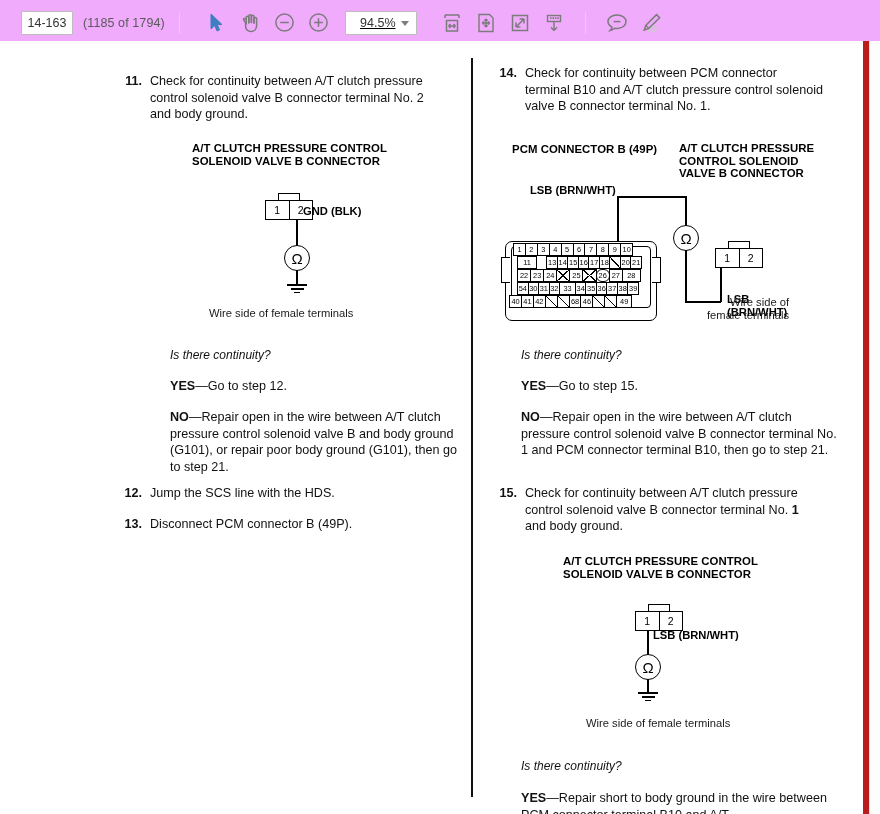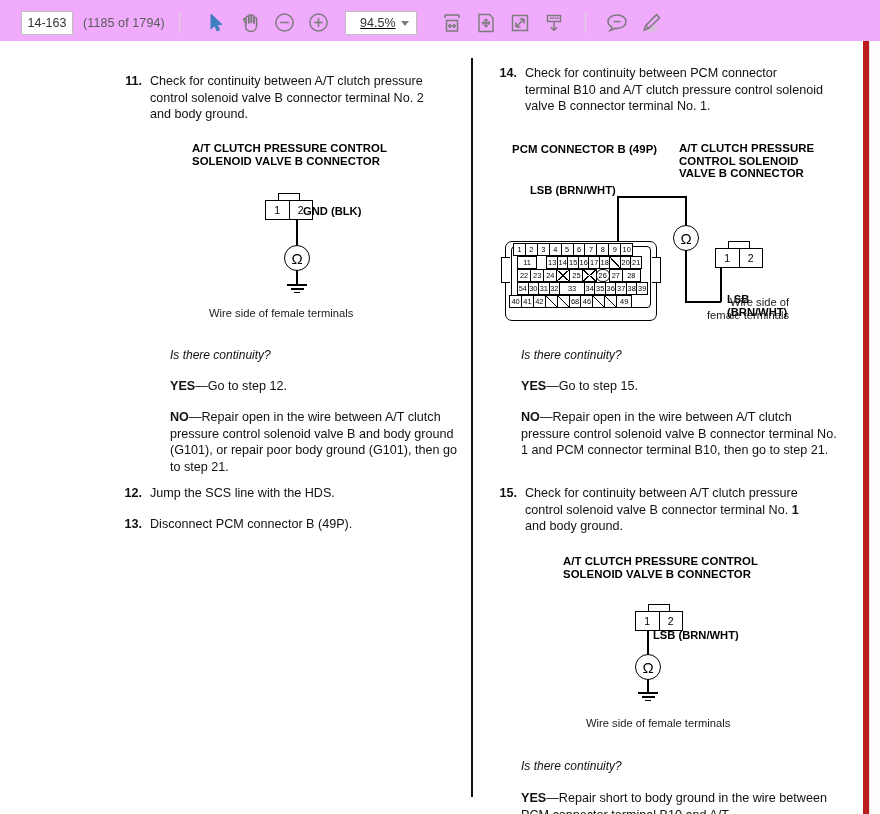--- a/index.html
+++ b/index.html
@@ -613,21 +613,21 @@
             <div class="cell cross" style="width: 14.2px;"></div>
             <div class="cell" style="width: 14.2px; border-radius: 6px;">26</div>
             <div class="cell" style="width: 14.2px;">27</div>
             <div class="cell" style="width: 19px;">28</div>
           </div>
           <div class="pcmrow" style="left: 12px; top: 41px;">
             <div class="cell" style="width: 11.6px;">54</div>
             <div class="cell" style="width: 11.6px;">30</div>
             <div class="cell" style="width: 11.6px;">31</div>
             <div class="cell" style="width: 11.6px;">32</div>
-            <div class="cell" style="width: 26px; text-align: center;">33</div>
+            <div class="cell" style="width: 17px; text-align: center;">33</div>
             <div class="cell" style="width: 11.6px;">34</div>
             <div class="cell" style="width: 11.6px;">35</div>
             <div class="cell" style="width: 11.6px;">36</div>
             <div class="cell" style="width: 11.6px;">37</div>
             <div class="cell" style="width: 11.6px;">38</div>
             <div class="cell" style="width: 11.6px;">39</div>
           </div>
           <div class="pcmrow" style="left: 4px; top: 54px;">
             <div class="cell" style="width: 13px;">40</div>
             <div class="cell" style="width: 13px;">41</div>

